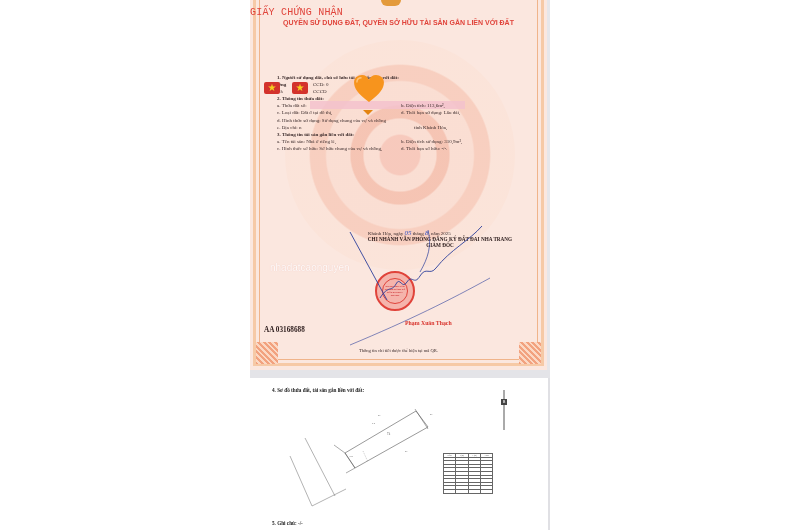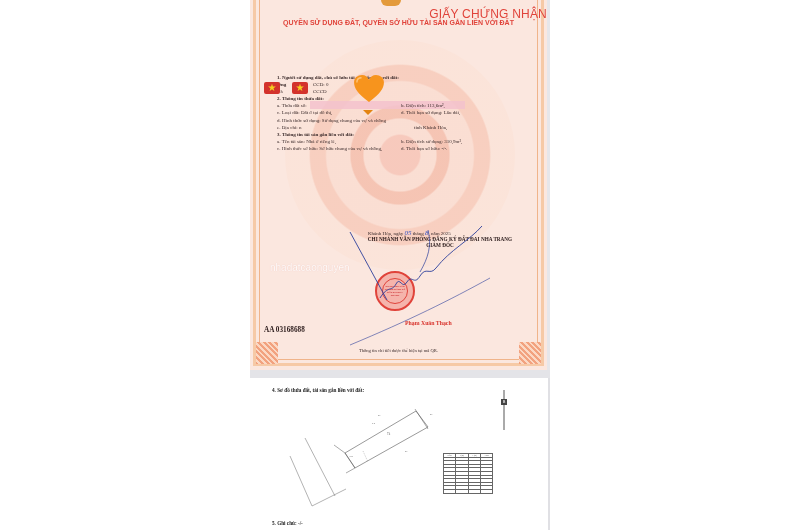--- a/index.html
+++ b/index.html
@@ -26,21 +26,21 @@
   }
   .cert .seal-bg {
     position: absolute; left: 35px; top: 40px; width: 230px; height: 230px; border-radius: 50%;
     background: radial-gradient(circle, #f6c2b4 0 12%, #fadcd0 13% 22%, #f4bca9 23% 30%, #fadcd0 31% 45%, #f7c9b8 46% 55%, #fbe3d8 56% 100%);
     opacity: 0.8;
   }
   .cert .corner { position: absolute; width: 22px; height: 22px; background: repeating-linear-gradient(45deg, #f2a27f 0 2px, #fbd8c4 2px 4px); }
   .cert .corner.bl { left: 6px; bottom: 6px; }
   .cert .corner.br { right: 6px; bottom: 6px; }
   .emblem { position: absolute; left: 131px; top: 0; width: 20px; height: 6px; background: #e39a3b; border-radius: 0 0 8px 8px; }
-  .cert-title { position: absolute; left: 0; right: 0; top: 7px; text-align: right; color: #e0433a; font-family: Liberation Sans, sans-serif; font-size: 12px; letter-spacing: 0.2px; }
+  .cert-title { position: absolute; left: 0; right: 0; top: 7px; text-align: left; color: #e0433a; font-family: Liberation Mono, monospace; font-size: 10px; letter-spacing: 0.2px; }
   .cert-subtitle { position: absolute; left: 0; right: 0; top: 19px; text-align: center; color: #e0433a; font-family: "Liberation Sans", sans-serif; font-weight: bold; font-size: 7px; }
 
   .body-text { position: absolute; left: 27px; top: 74px; width: 250px; font-size: 5px; line-height: 7.1px; color: #3a2a2a; }
   .row { position: relative; height: 7.1px; white-space: nowrap; }
   .row .c2 { position: absolute; left: 124px; }
   .bold { font-weight: bold; }
   .pink-band { position: absolute; left: 60px; top: 101px; width: 155px; height: 8px; background: #f3c2cc; opacity: 0.85; }
   .flag { position: absolute; top: 82px; width: 16px; height: 12px; background: #d3322c; border-radius: 2px; }
   .flag span { position: absolute; left: 0; right: 0; top: -1px; text-align: center; color: #f5d020; font-size: 10px; line-height: 13px; font-family: "DejaVu Sans", sans-serif; }
   .heart { position: absolute; left: 354px; top: 75px; width: 30px; height: 28px; }

